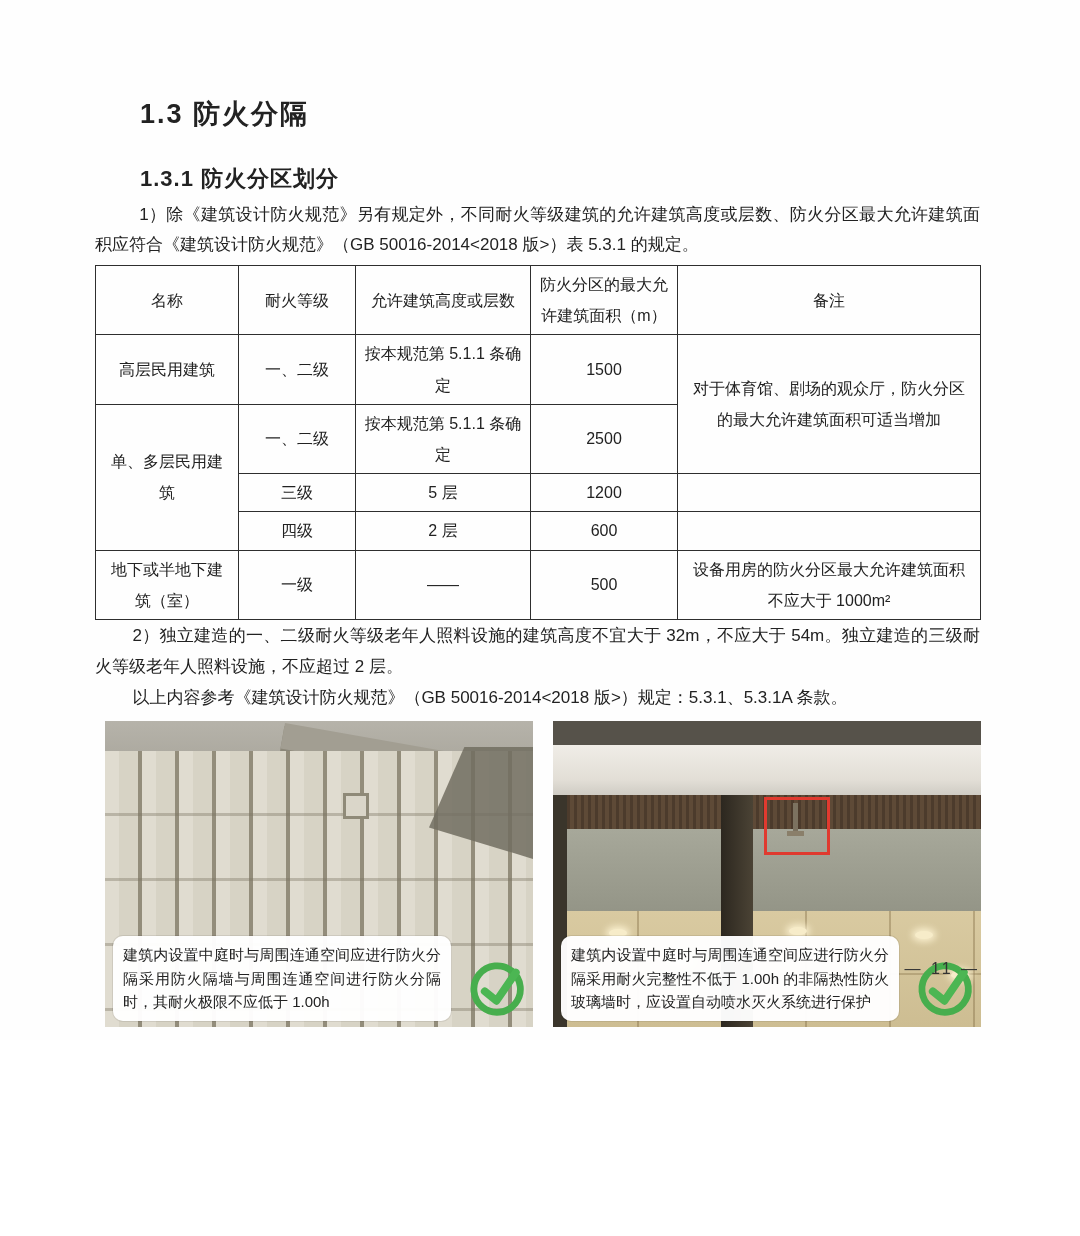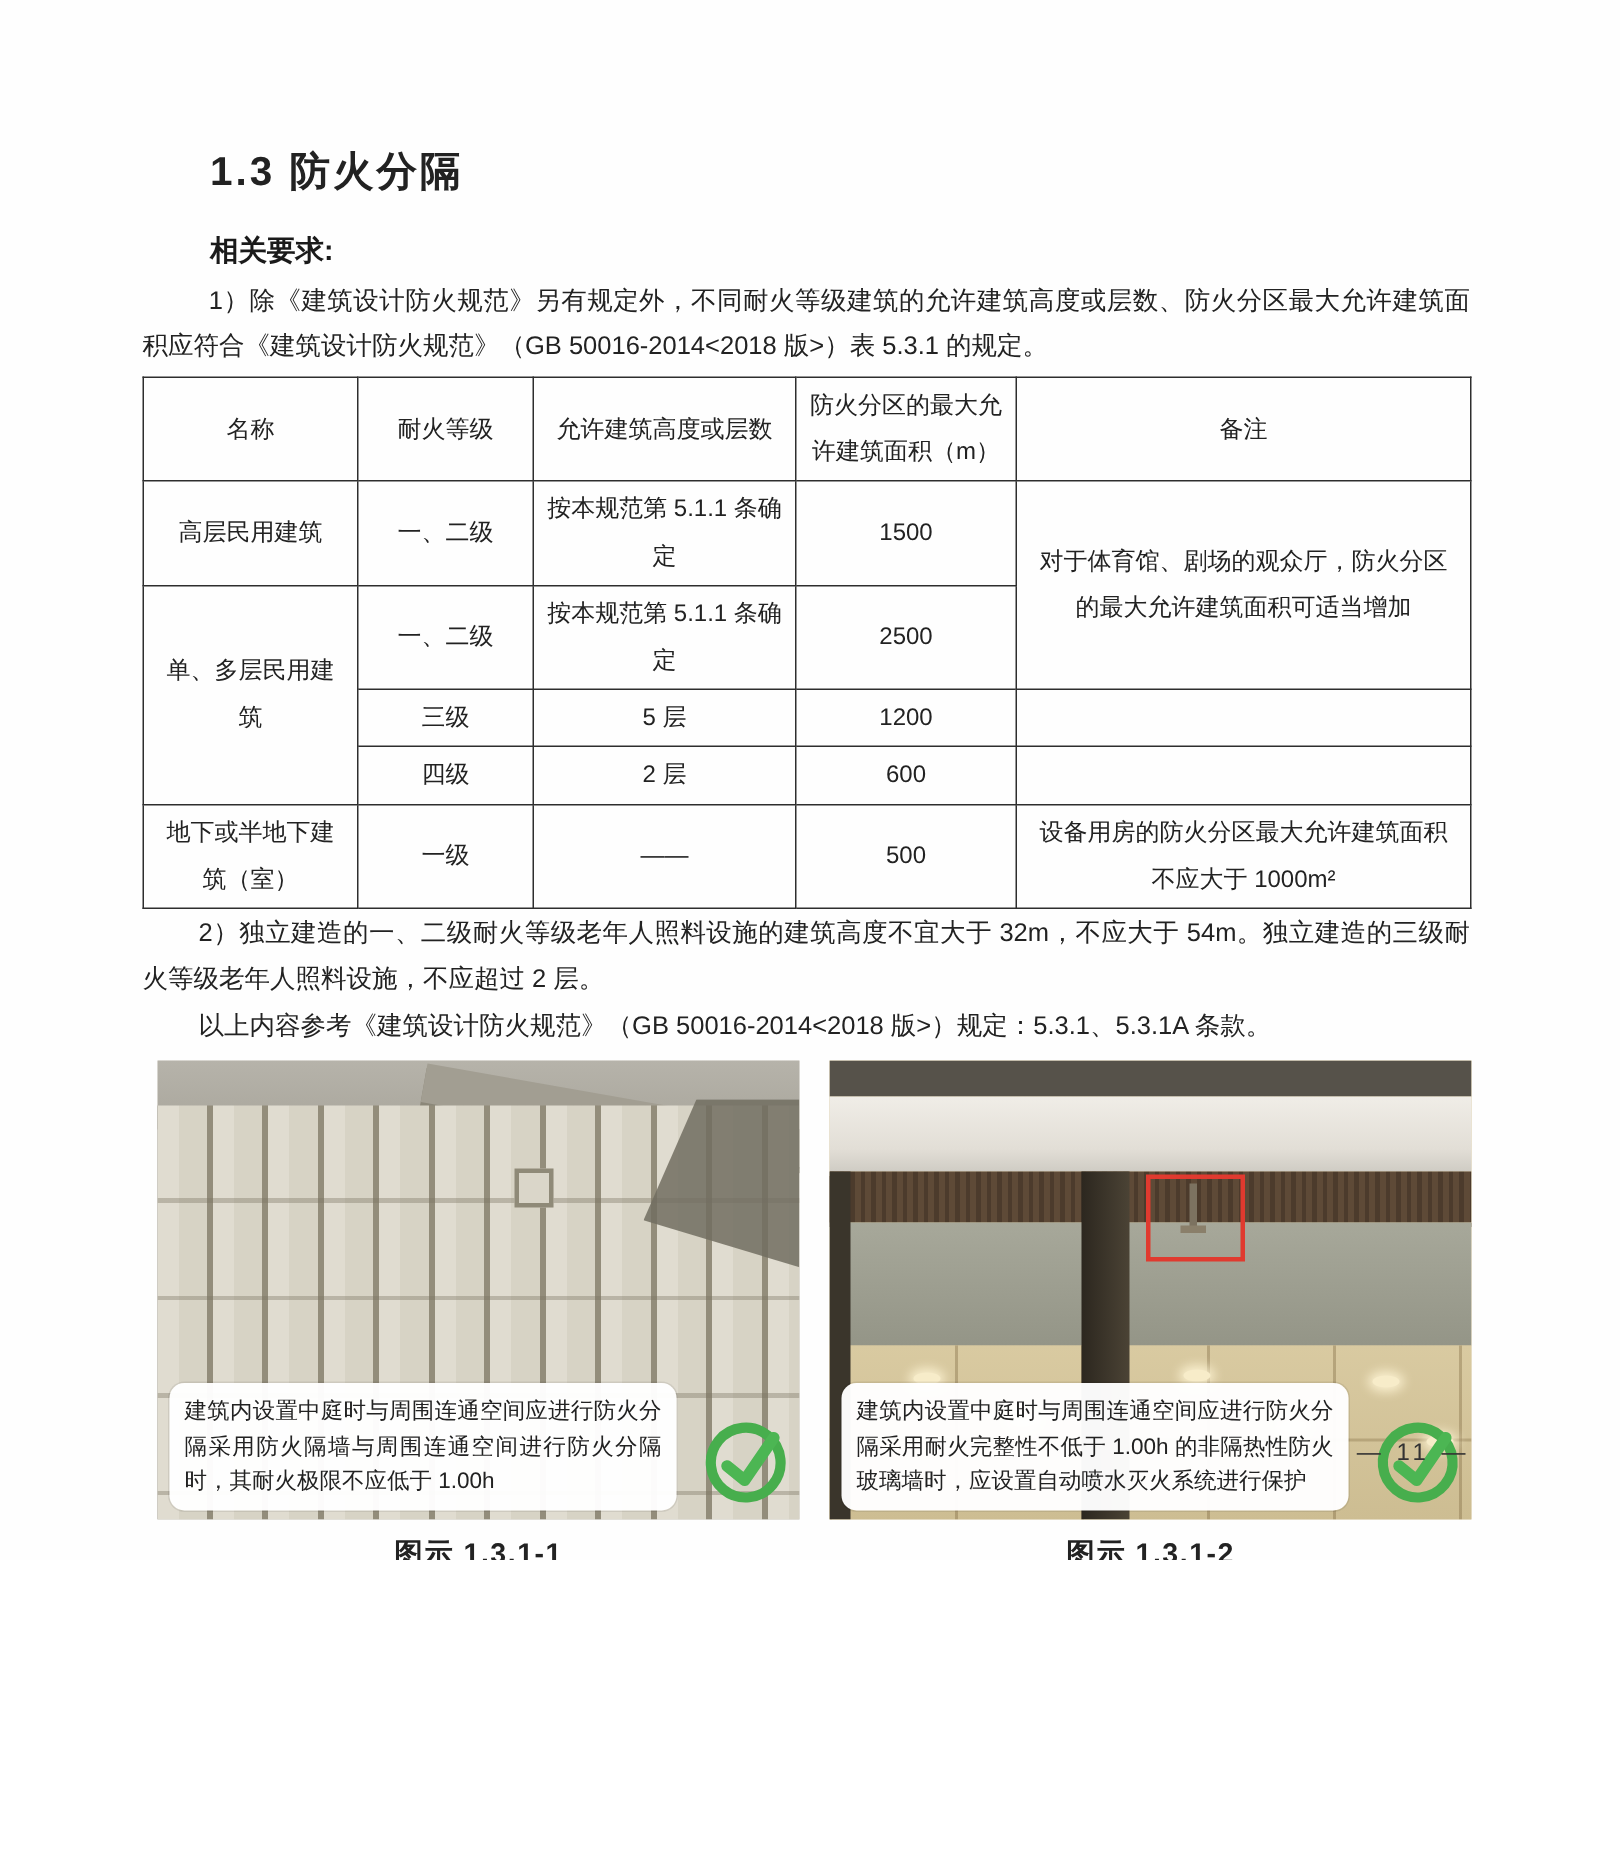--- a/index.html
+++ b/index.html
@@ -79,21 +79,21 @@
 
   .page-number { position:absolute; right:100px; bottom:62px; font-size:16px; letter-spacing:3px; color:#333; }
 </style>
 </head>
 <body>
 
 <div class="page">
   <div class="content">
 
     <h1 class="sec-title">1.3 防火分隔</h1>
-    <div class="req-label">相关要求:</div>
+    <h2 class="sub-title">1.3.1 防火分区划分</h2>
 
     <p class="body-para">1）除《建筑设计防火规范》另有规定外，不同耐火等级建筑的允许建筑高度或层数、防火分区最大允许建筑面积应符合《建筑设计防火规范》（GB 50016-2014&lt;2018 版&gt;）表 5.3.1 的规定。</p>
 
 
     <table class="reg">
       <colgroup>
         <col style="width:143px">
           <col style="width:117px">
           <col style="width:175px">
           <col style="width:147px">

